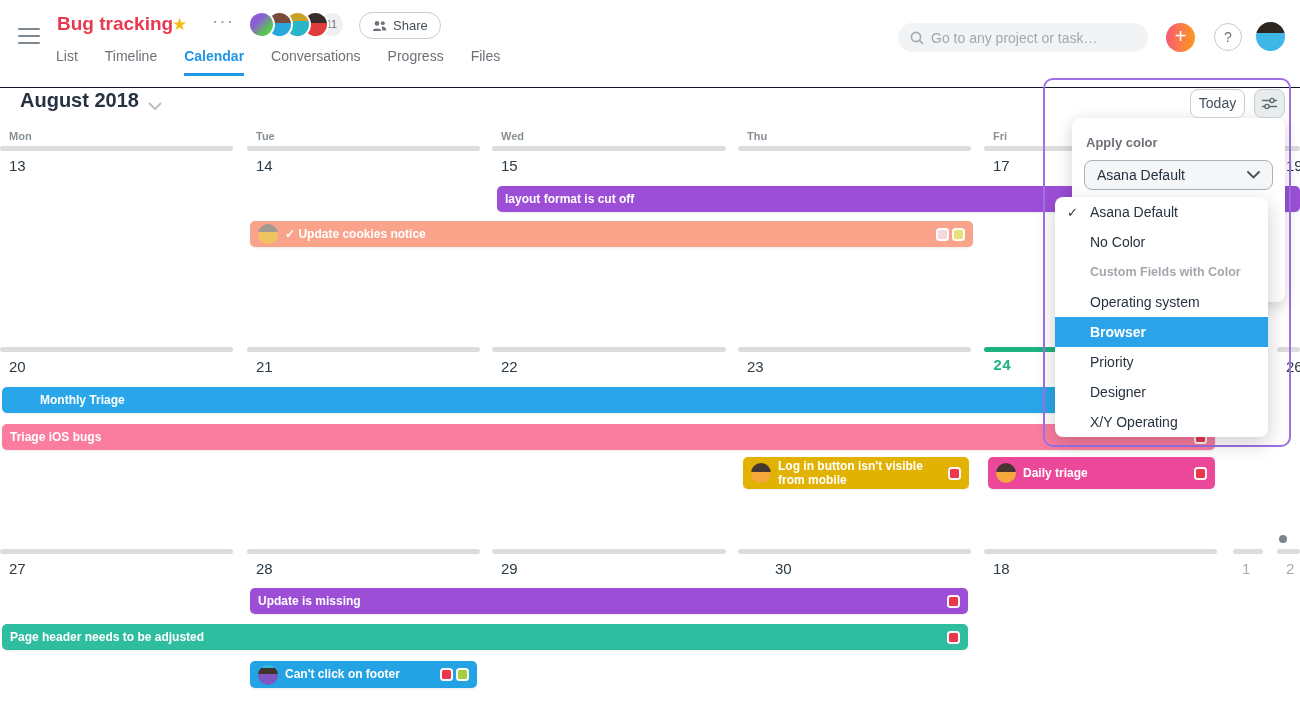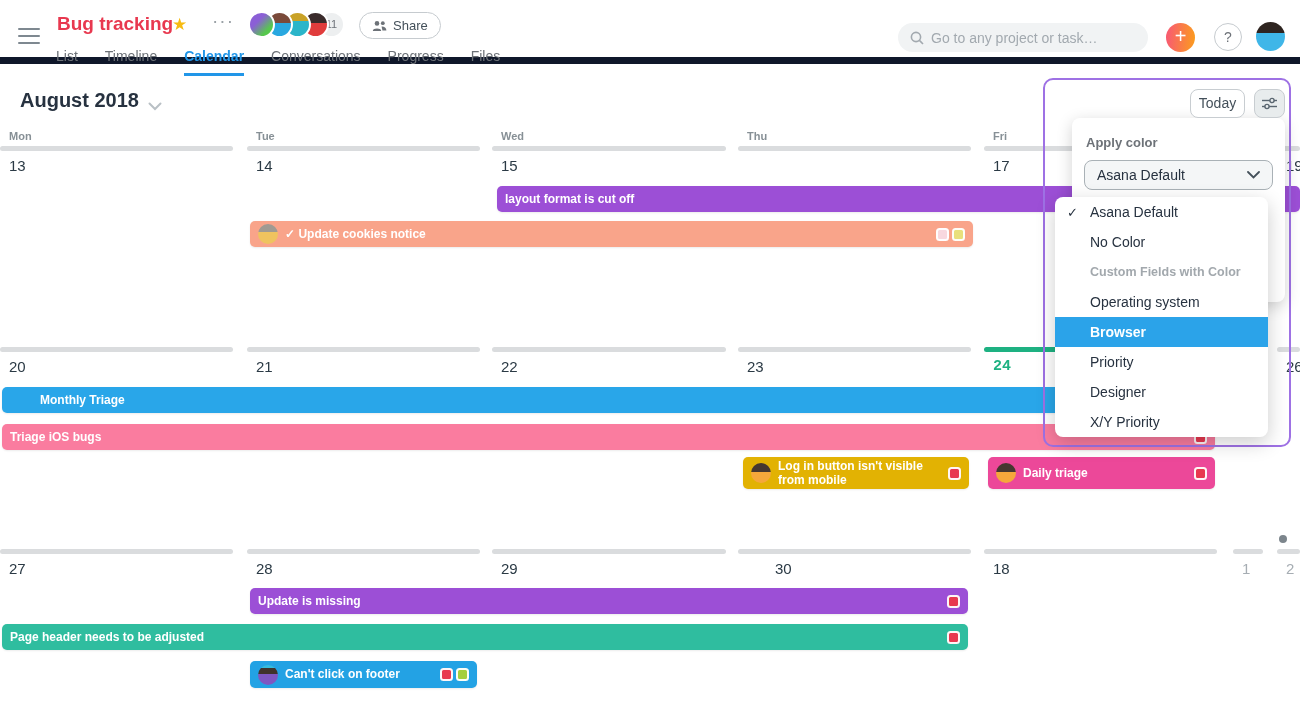--- a/index.html
+++ b/index.html
@@ -1,20 +1,20 @@
 <!DOCTYPE html>
 <html><head>
 <meta charset="utf-8">
 <style>
   * { margin:0; padding:0; box-sizing:border-box; }
   html,body { width:1300px; height:728px; overflow:hidden; }
   body { font-family:"Liberation Sans", sans-serif; background:#fff; position:relative; }
 
   
-  #topbar { position:absolute; left:0; top:0; width:1300px; height:64px; background:#fff; border-bottom:7px solid #0f172a; z-index:40; }
+  #topbar { position:absolute; left:0; top:0; width:1300px; height:88px; background:#fff; border-bottom:1px solid #0f172a; z-index:40; }
   #hamburger { position:absolute; left:18px; top:28px; width:22px; height:16px; cursor:pointer; }
   #hamburger i { display:block; height:2px; background:#7E8890; border-radius:1px; margin-bottom:5px; }
   #proj-title { position:absolute; left:57px; top:13px; font-size:19px; font-weight:bold; color:#E8384F; }
   #star { position:absolute; left:172px; top:14px; font-size:17px; color:#F7BB12; }
   #dots { position:absolute; left:212px; top:10px; font-size:19px; color:#9AA1A6; letter-spacing:1px; }
   #avatars { position:absolute; left:248px; top:11px; height:27px; }
   .hav { position:absolute; width:27px; height:27px; border-radius:50%; border:2px solid #fff; }
   #members-badge { position:absolute; left:318px; top:11px; width:27px; height:27px; border-radius:50%; background:#EDEFF0; border:2px solid #fff; color:#6D7278; font-size:11px; text-align:center; line-height:23px; }
   #share-btn { position:absolute; left:359px; top:12px; height:27px; border:1px solid #C6CBCF; border-radius:14px; background:#fff; display:flex; align-items:center; padding:0 12px; gap:6px; font-size:13px; color:#44505A; cursor:pointer; }
   #search { position:absolute; left:898px; top:23px; width:250px; height:29px; background:#F1F3F4; border-radius:15px; display:flex; align-items:center; padding:0 12px; gap:7px; }
@@ -260,15 +260,15 @@
     <div class="menu-item hl">
       <span>Browser</span>
     </div>
     <div class="menu-item">
       <span>Priority</span>
     </div>
     <div class="menu-item">
       <span>Designer</span>
     </div>
     <div class="menu-item">
-      <span>X/Y Priority</span>
+      <span>X/Y Operating</span>
     </div>
   </div>
 
 </body></html>

